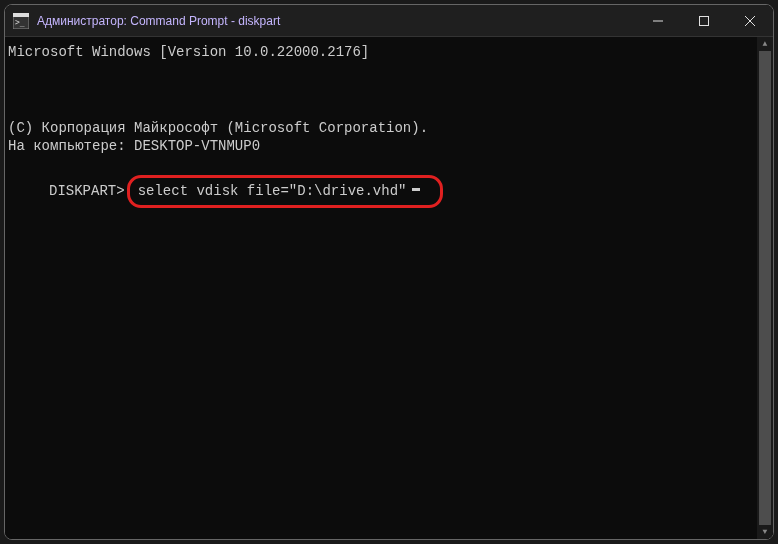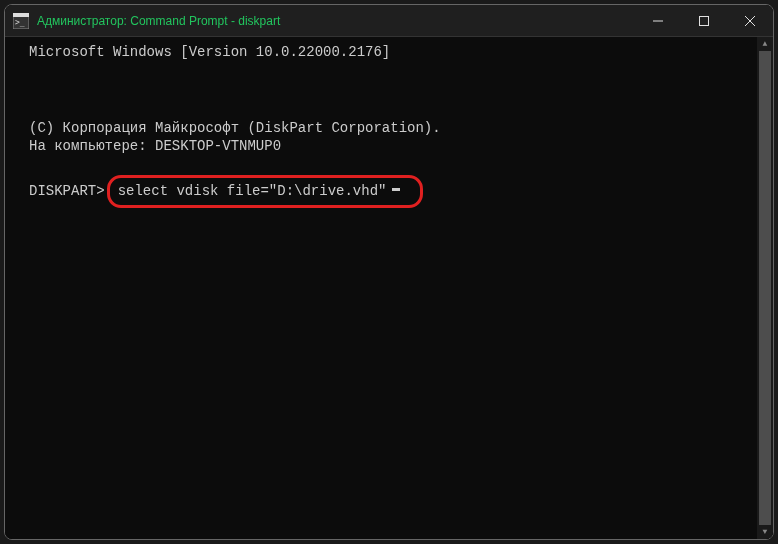--- a/index.html
+++ b/index.html
@@ -38,21 +38,21 @@
       margin-right: 8px;
       display: flex;
       align-items: center;
       justify-content: center;
     }
     .titlebar-icon svg {
       width: 16px;
       height: 16px;
     }
     .titlebar-text {
-      color: #22c55e;
+      color: #c4b5fd;
       font-size: 12px;
       flex: 1;
     }
     .window-controls {
       display: flex;
       height: 100%;
     }
     .window-control {
       width: 46px;
       height: 100%;
@@ -61,37 +61,38 @@
       justify-content: center;
       color: #e0e0e0;
     }
     .window-control svg {
       width: 10px;
       height: 10px;
     }
     .terminal {
       flex: 1;
       background: #0c0c0c;
-      padding: 6px 24px;
+      padding: 6px 3px;
       font-family: Consolas, "Courier New", monospace;
       font-size: 14px;
       line-height: 1.35;
       color: #cccccc;
       overflow: hidden;
       position: relative;
     }
     .terminal-line {
       white-space: pre;
     }
     .blank-line {
       height: 1.35em;
     }
     .prompt-line {
       display: flex;
       align-items: center;
+      margin-left: 41px;
     }
     .prompt-prefix {
       white-space: pre;
     }
     .highlighted-command {
       border: 3px solid #e02020;
       border-radius: 14px;
       padding: 4px 20px 4px 8px;
       margin-left: 2px;
       display: inline-flex;
@@ -168,21 +169,21 @@
           </svg>
       </div>
     </div>
   </div>
 
   <div class="terminal">
     <div class="terminal-line">Microsoft Windows [Version 10.0.22000.2176]</div>
     <div class="blank-line"></div>
     <div class="blank-line"></div>
     <div class="blank-line"></div>
-    <div class="terminal-line">(C) Корпорация Майкрософт (DiskPart Corporation).</div>
+    <div class="terminal-line">(C) Корпорация Майкрософт (Microsoft Corporation).</div>
     <div class="terminal-line">На компьютере: DESKTOP-VTNMUP0</div>
     <div class="blank-line"></div>
     <div class="prompt-line">
       <span class="prompt-prefix">DISKPART&gt;</span>
       <span class="highlighted-command">
         <span>select vdisk file="D:\drive.vhd"</span>
         <span class="cursor"></span>
       </span>
     </div>
 

